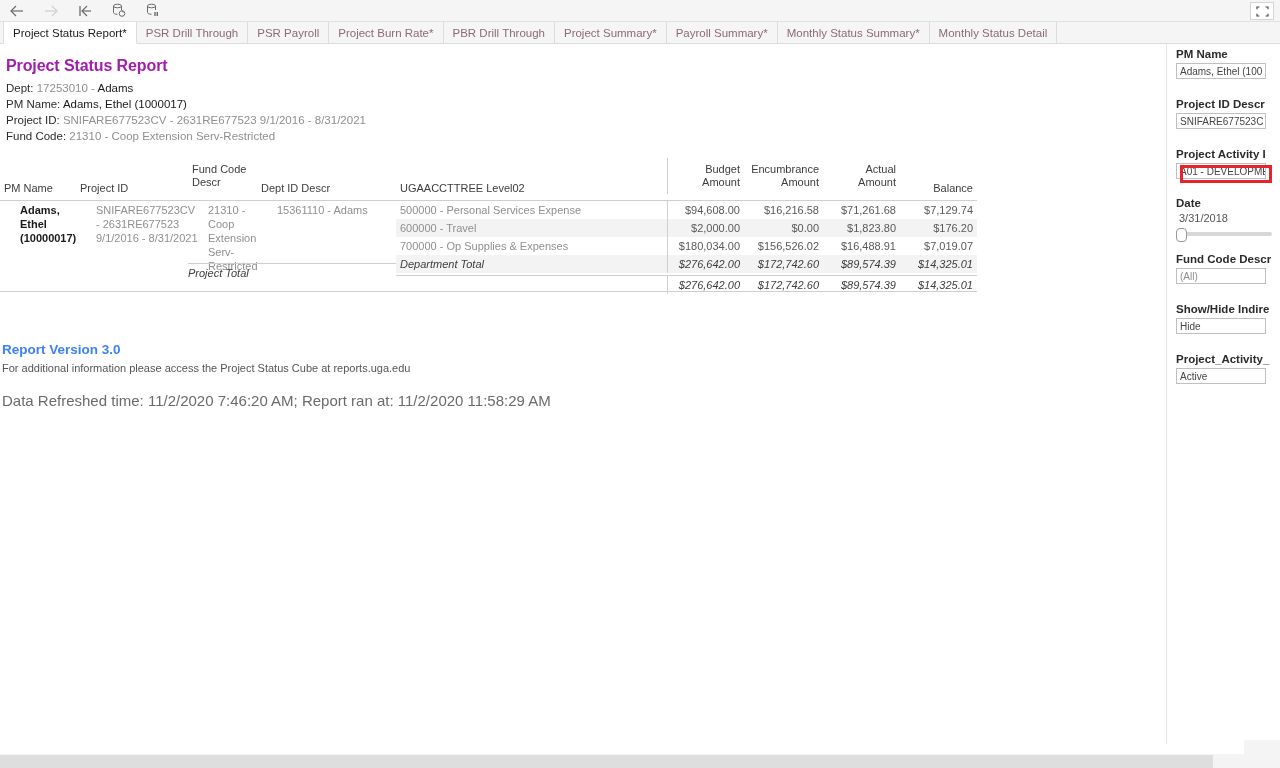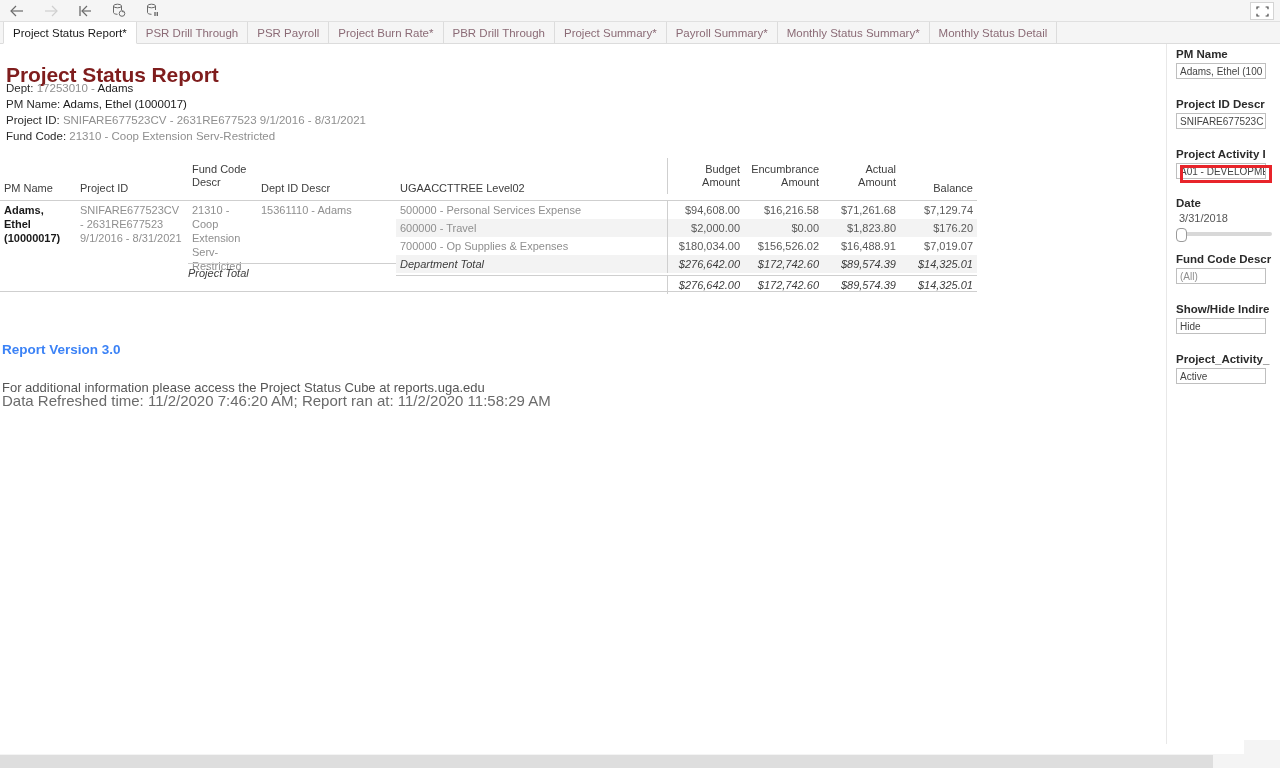--- a/index.html
+++ b/index.html
@@ -103,24 +103,24 @@
     position: absolute;
     top: 44px;
     left: 1166px;
     width: 1px;
     height: 700px;
     background: #e8e8e8;
   }
 
   .rpt-title {
     position: absolute;
-    left: 6px; top: 19px;
-    font-size: 21px;
+    left: 6px; top: 13px;
+    font-size: 16px;
     font-weight: bold;
-    color: #7f1d1d;
+    color: #a21caf;
     letter-spacing: -0.1px;
   }
   .meta {
     position: absolute;
     left: 6px;
     font-size: 11.5px;
     color: #4a4a4a;
     white-space: nowrap;
   }
   .meta .lbl { color: #2b2b2b; }
@@ -160,21 +160,21 @@
   .c-tree  { width: 271px; }
   .c-num   { width: 77px; }
   .c-num2  { width: 79px; }
 
   .tbody { position: relative; }
   .shade { background: #f3f3f3; }
   .bl { border-left: 1px solid #cfcfcf; }
 
   .leftblock {
     position: absolute;
-    left: 0; top: 0;
+    left: 16px; top: 0;
     display: flex;
   }
   .lb-cell {
     box-sizing: border-box;
     padding: 2px 4px;
     line-height: 14px;
     font-size: 11px;
     color: #8f8f8f;
   }
   .lb-cell.strong { color: #1a1a1a; font-weight: bold; }
@@ -202,22 +202,22 @@
   
   .foot-title {
     position: absolute;
     left: 2px; top: 298px;
     font-size: 13.5px;
     font-weight: bold;
     color: #3b82f6;
   }
   .foot-sub {
     position: absolute;
-    left: 2px; top: 336px;
-    font-size: 13px;
+    left: 2px; top: 318px;
+    font-size: 11px;
     color: #555555;
   }
   .foot-ts {
     position: absolute;
     left: 2px; top: 348px;
     font-size: 15px;
     color: #6b6b6b;
   }
 
   

